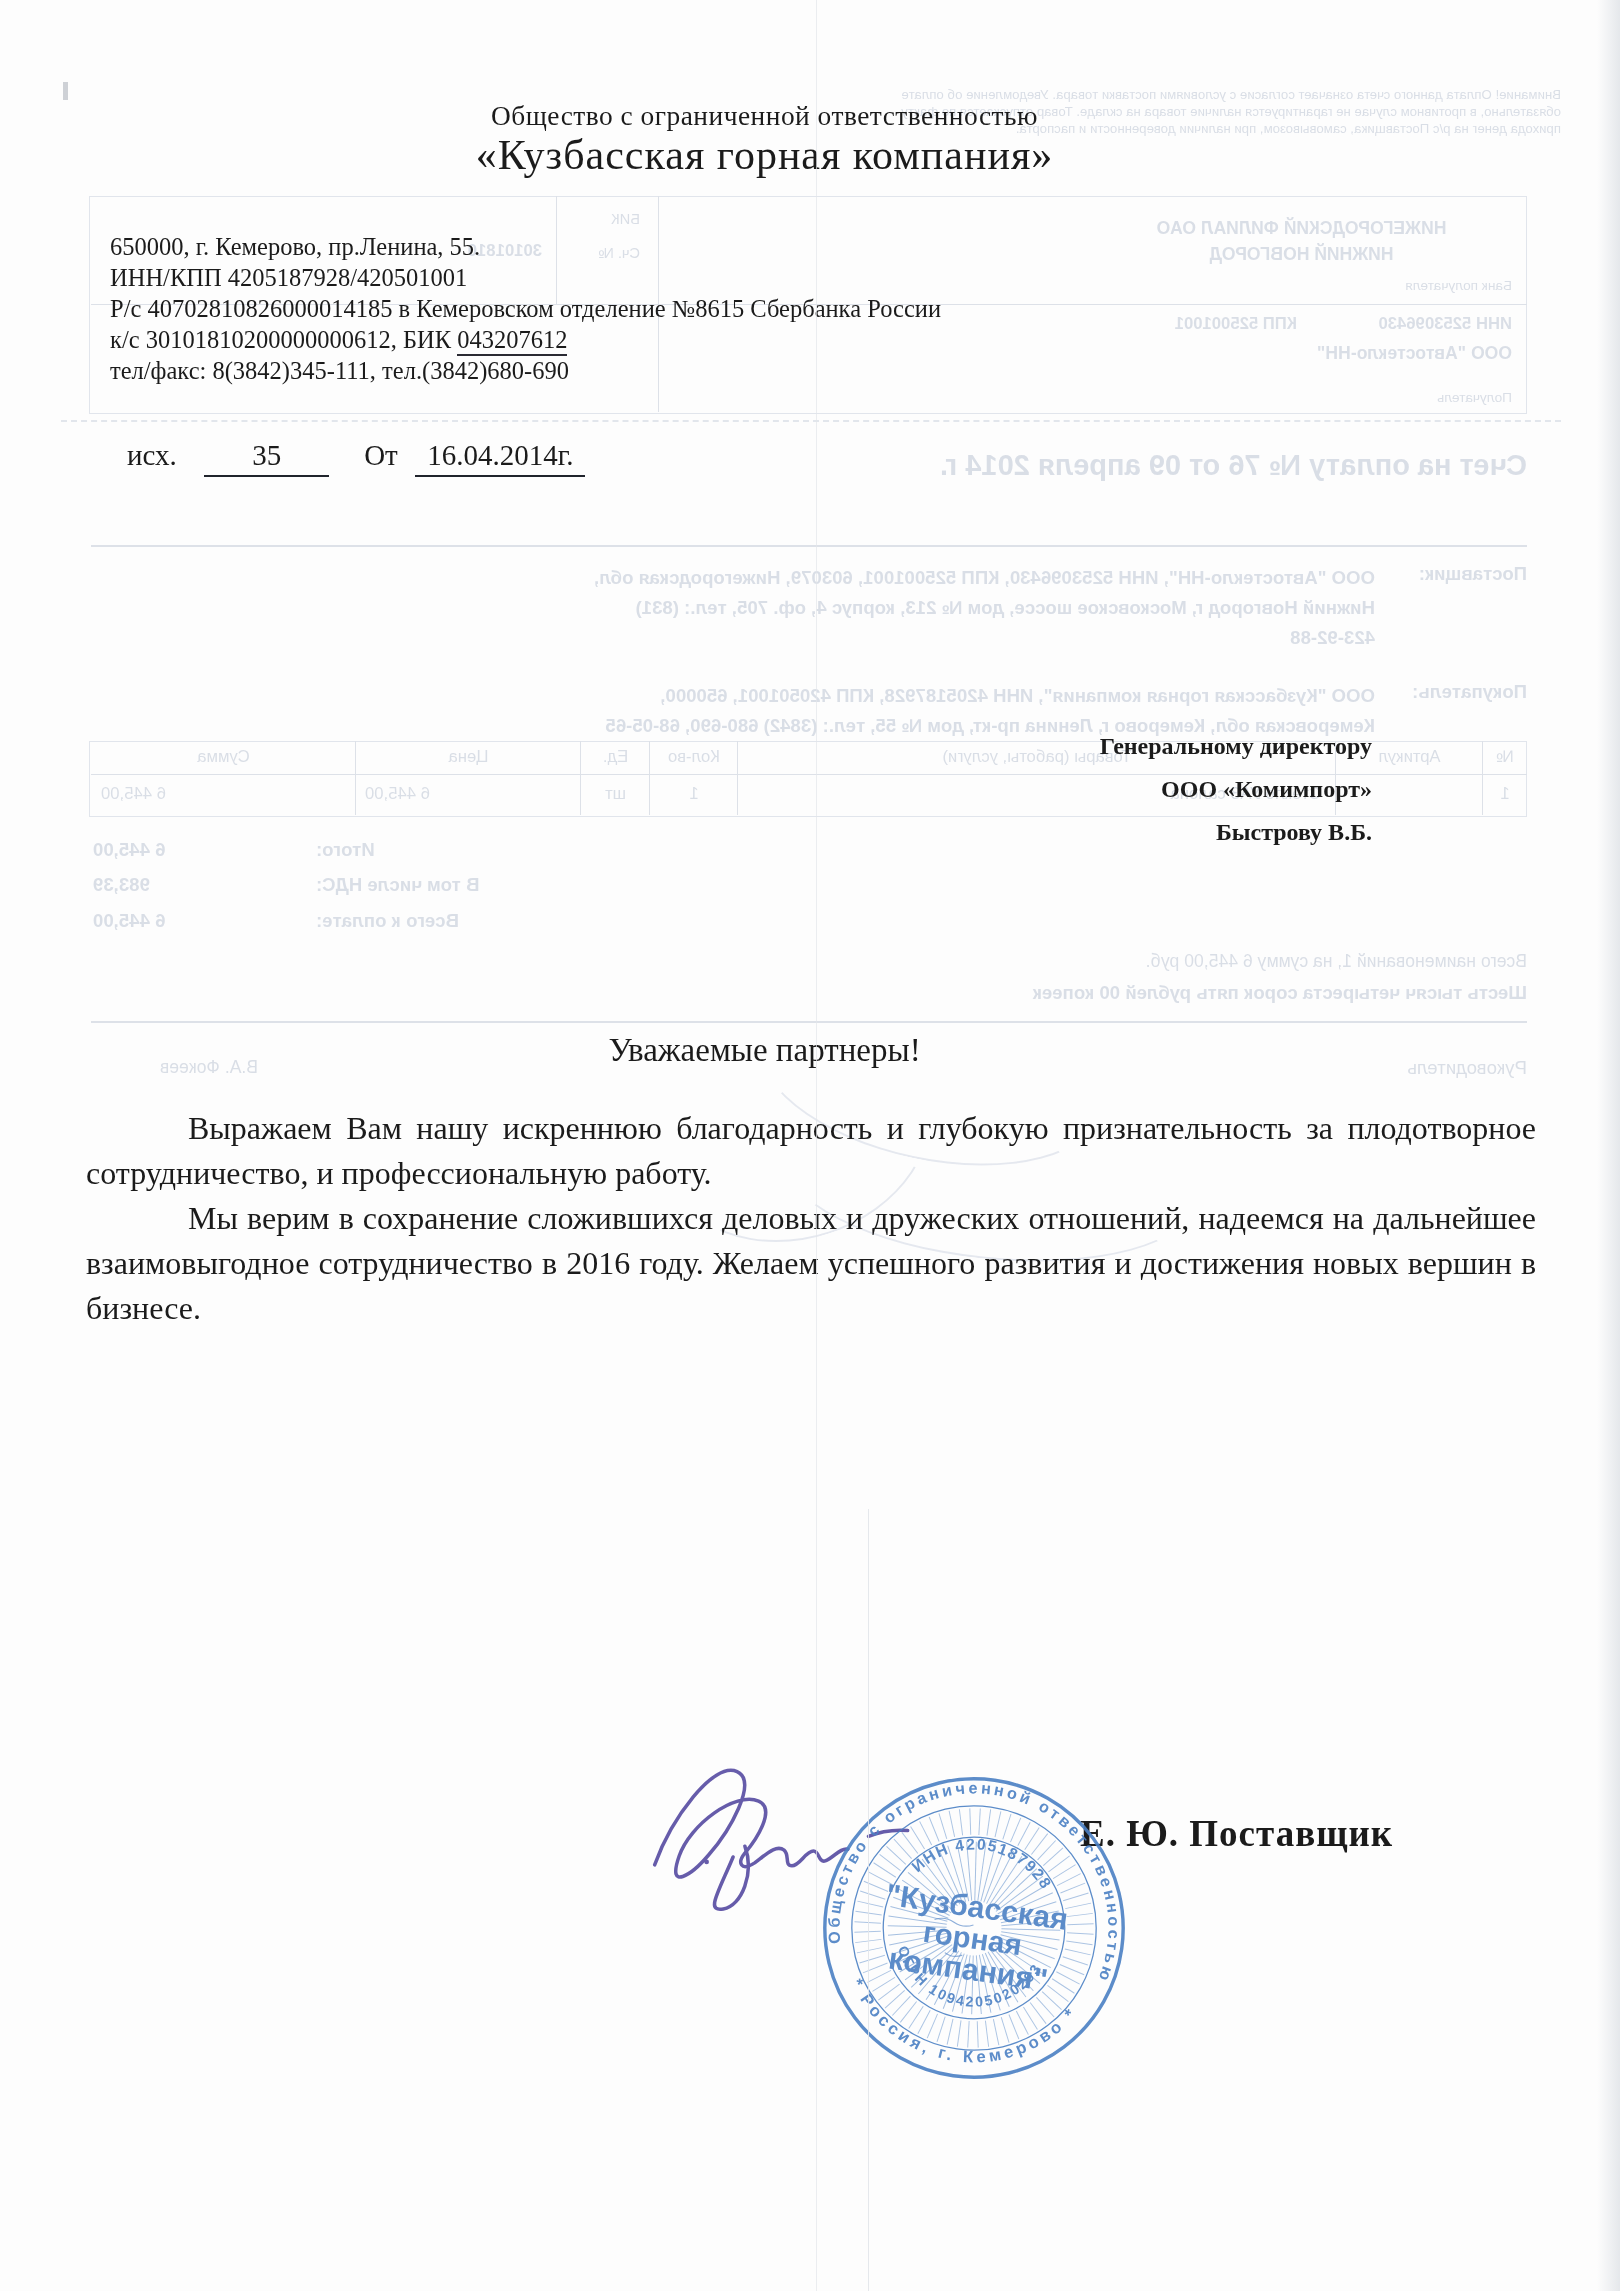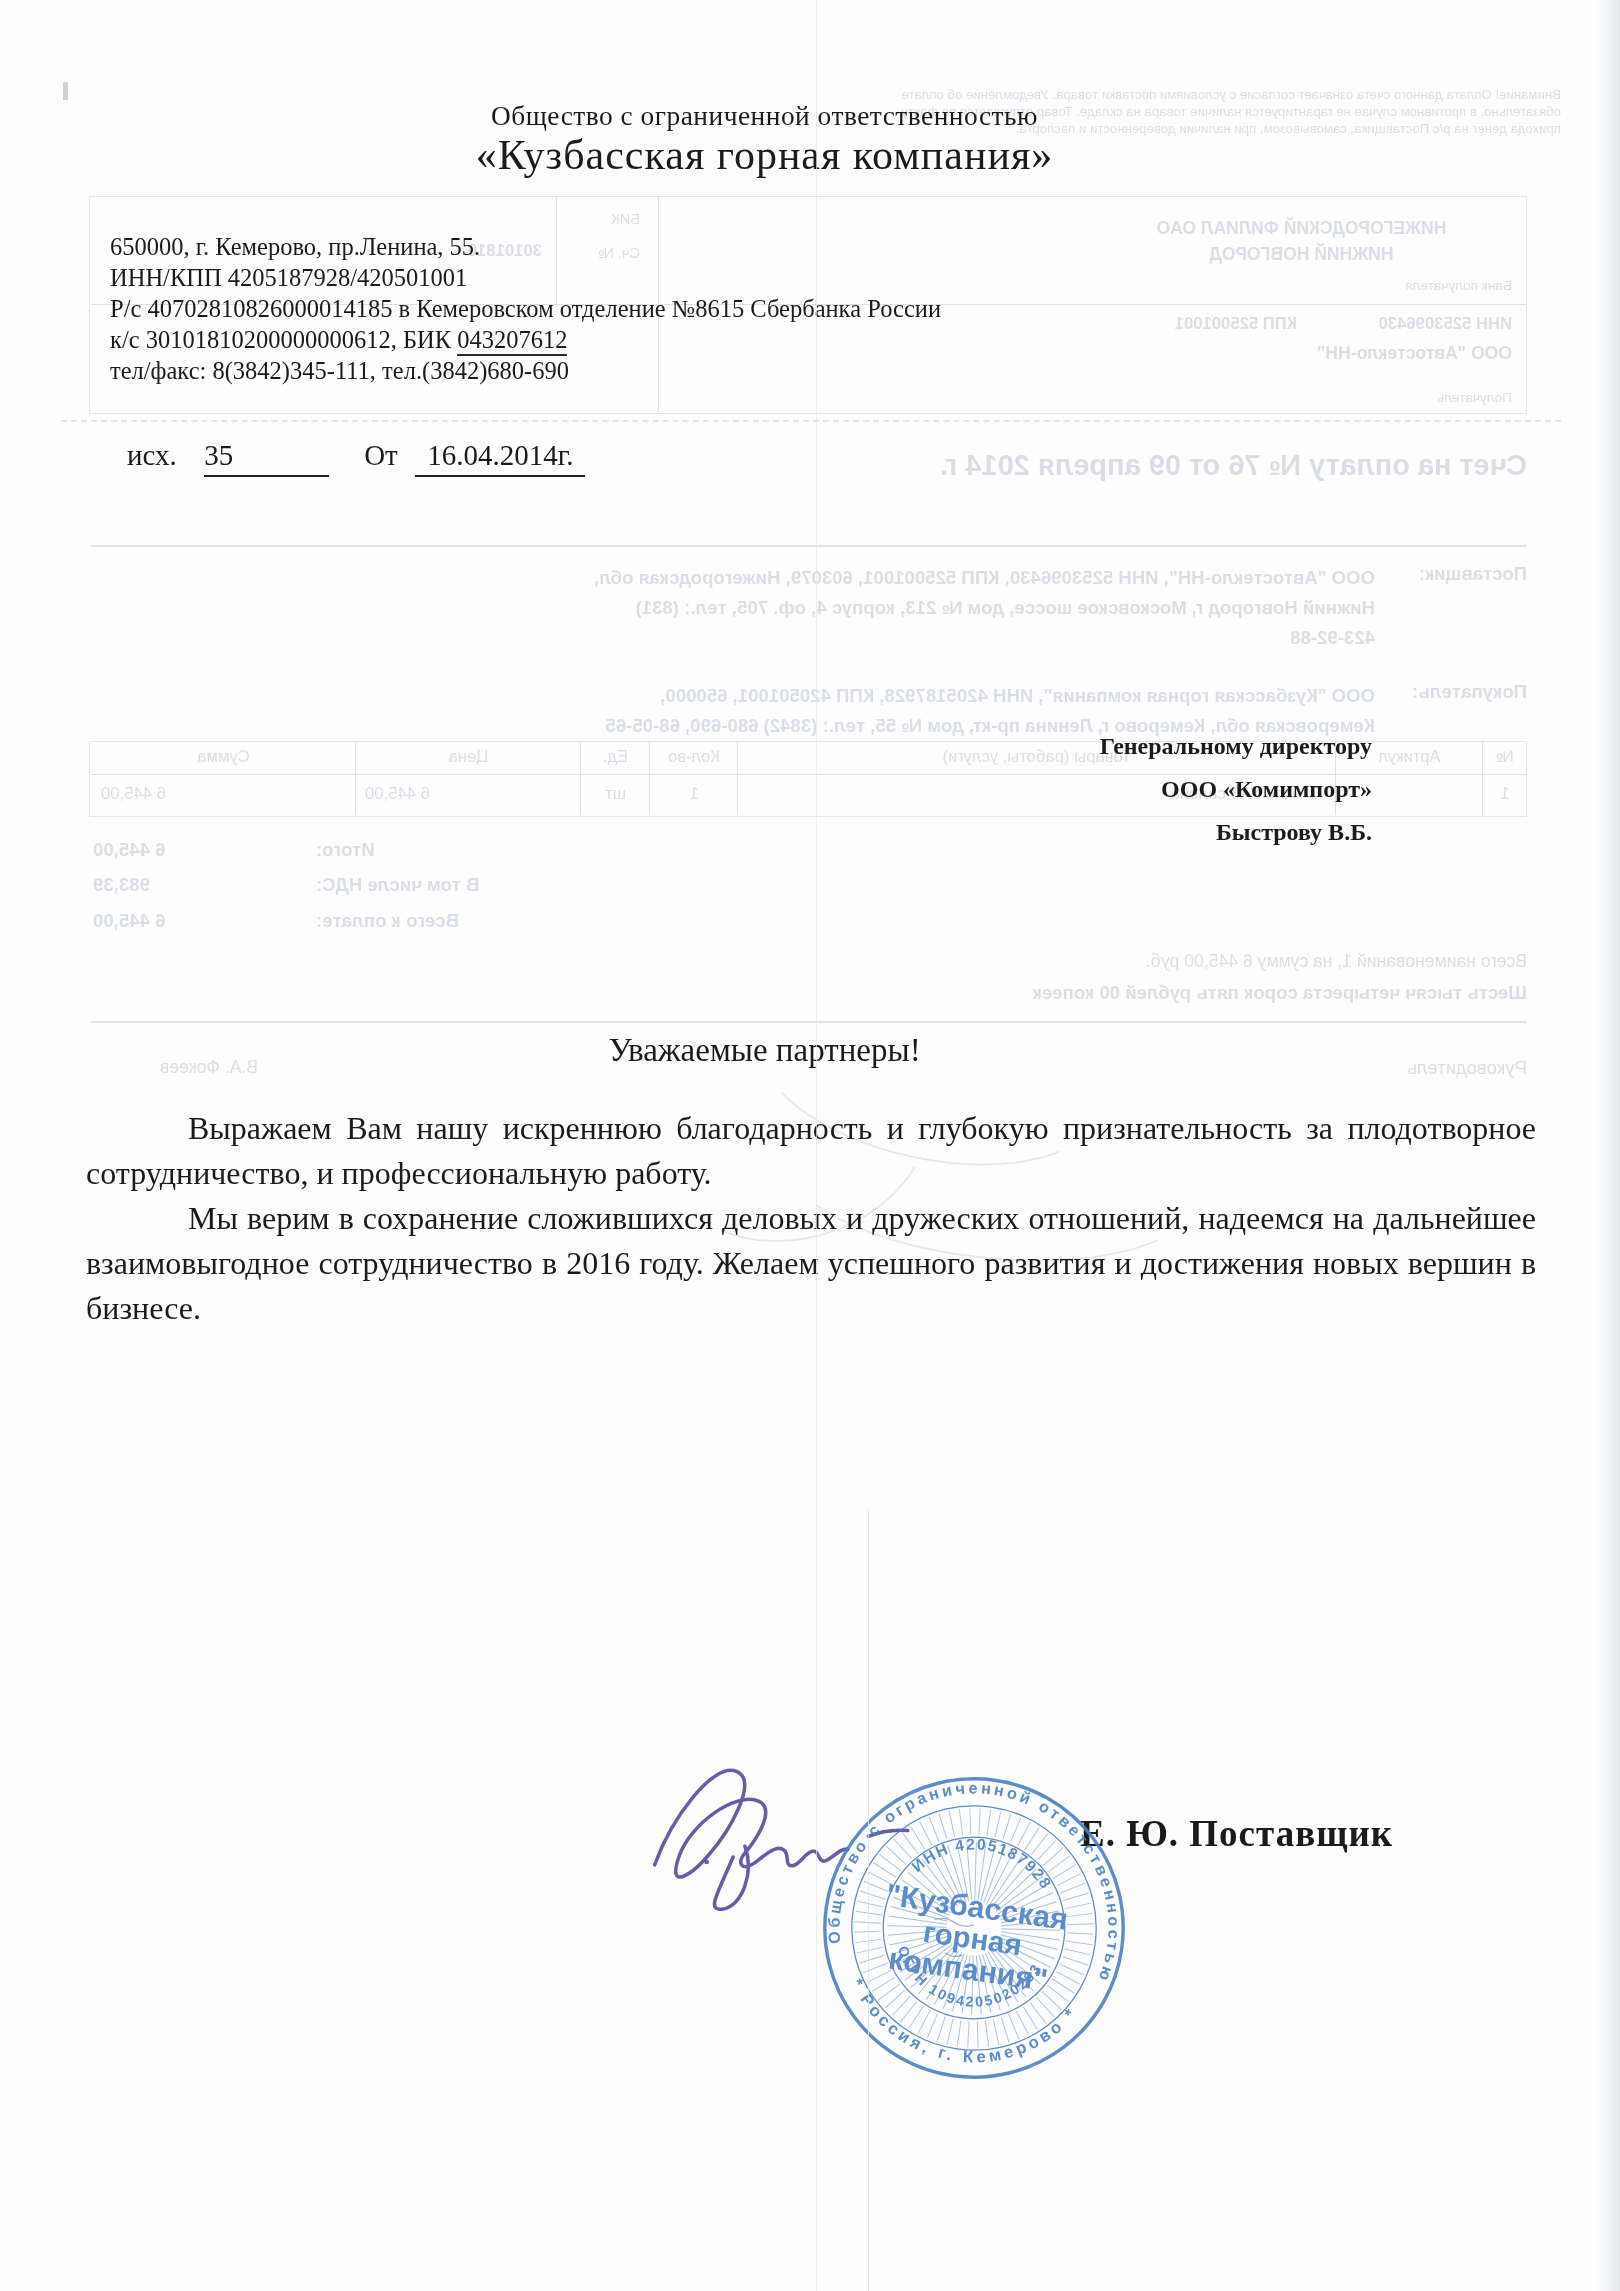--- a/index.html
+++ b/index.html
@@ -21,21 +21,21 @@
   .gbox{position:absolute; border:1px solid #d3d9e3;}
   .gdash{position:absolute; border-top:2px dashed #d4dae4;}
   .garc{position:absolute; border:2px solid #d9dee8; border-color:transparent transparent #d9dee8 transparent; border-radius:50%;}
   
   .center-col{position:absolute; left:0; width:1529px; text-align:center;}
   .org-line{font-size:27.4px; letter-spacing:0.5px;}
   .title{font-size:42px; letter-spacing:1px; font-weight:400;}
   .addr{font-size:24.5px; line-height:31px;}
   .bik-u{border-bottom:2px solid #2a2a33; padding-bottom:1px;text-align:center;}
   .ref-line{font-size:29px;}
-  .ref-num{display:inline-block; width:125px; text-align:left; border-bottom:2px solid #20242c; padding-bottom:2.9px; margin-left:27.4px;}
+  .ref-num{display:inline-block; width:125px; text-align:center; border-bottom:2px solid #20242c; padding-bottom:2.9px; margin-left:27.4px;}
   .ref-from{margin-left:35px;}
   .ref-date{display:inline-block; border-bottom:2px solid #20242c; padding:0 11.8px 2.9px 11.8px; margin-left:17.6px;}
   .addressee{position:absolute; right:248px; top:725px; text-align:right; font-weight:700; font-size:24px; line-height:43px;}
   .salutation{font-size:33px;}
   .bodytext{position:absolute; left:86px; top:1106px; width:1450px; font-size:32px; line-height:45px; text-align:justify;}
   .bodytext p{margin:0; text-indent:102px;}
   .closing{position:absolute; left:86px; top:1780px; font-weight:700; font-size:30px; line-height:46px;}
   .signer{position:absolute; left:1080px; top:1812px; font-weight:700; font-size:37px; letter-spacing:1px;}
   
   .vline{position:absolute; width:1px; background:#e2e5ea;}

